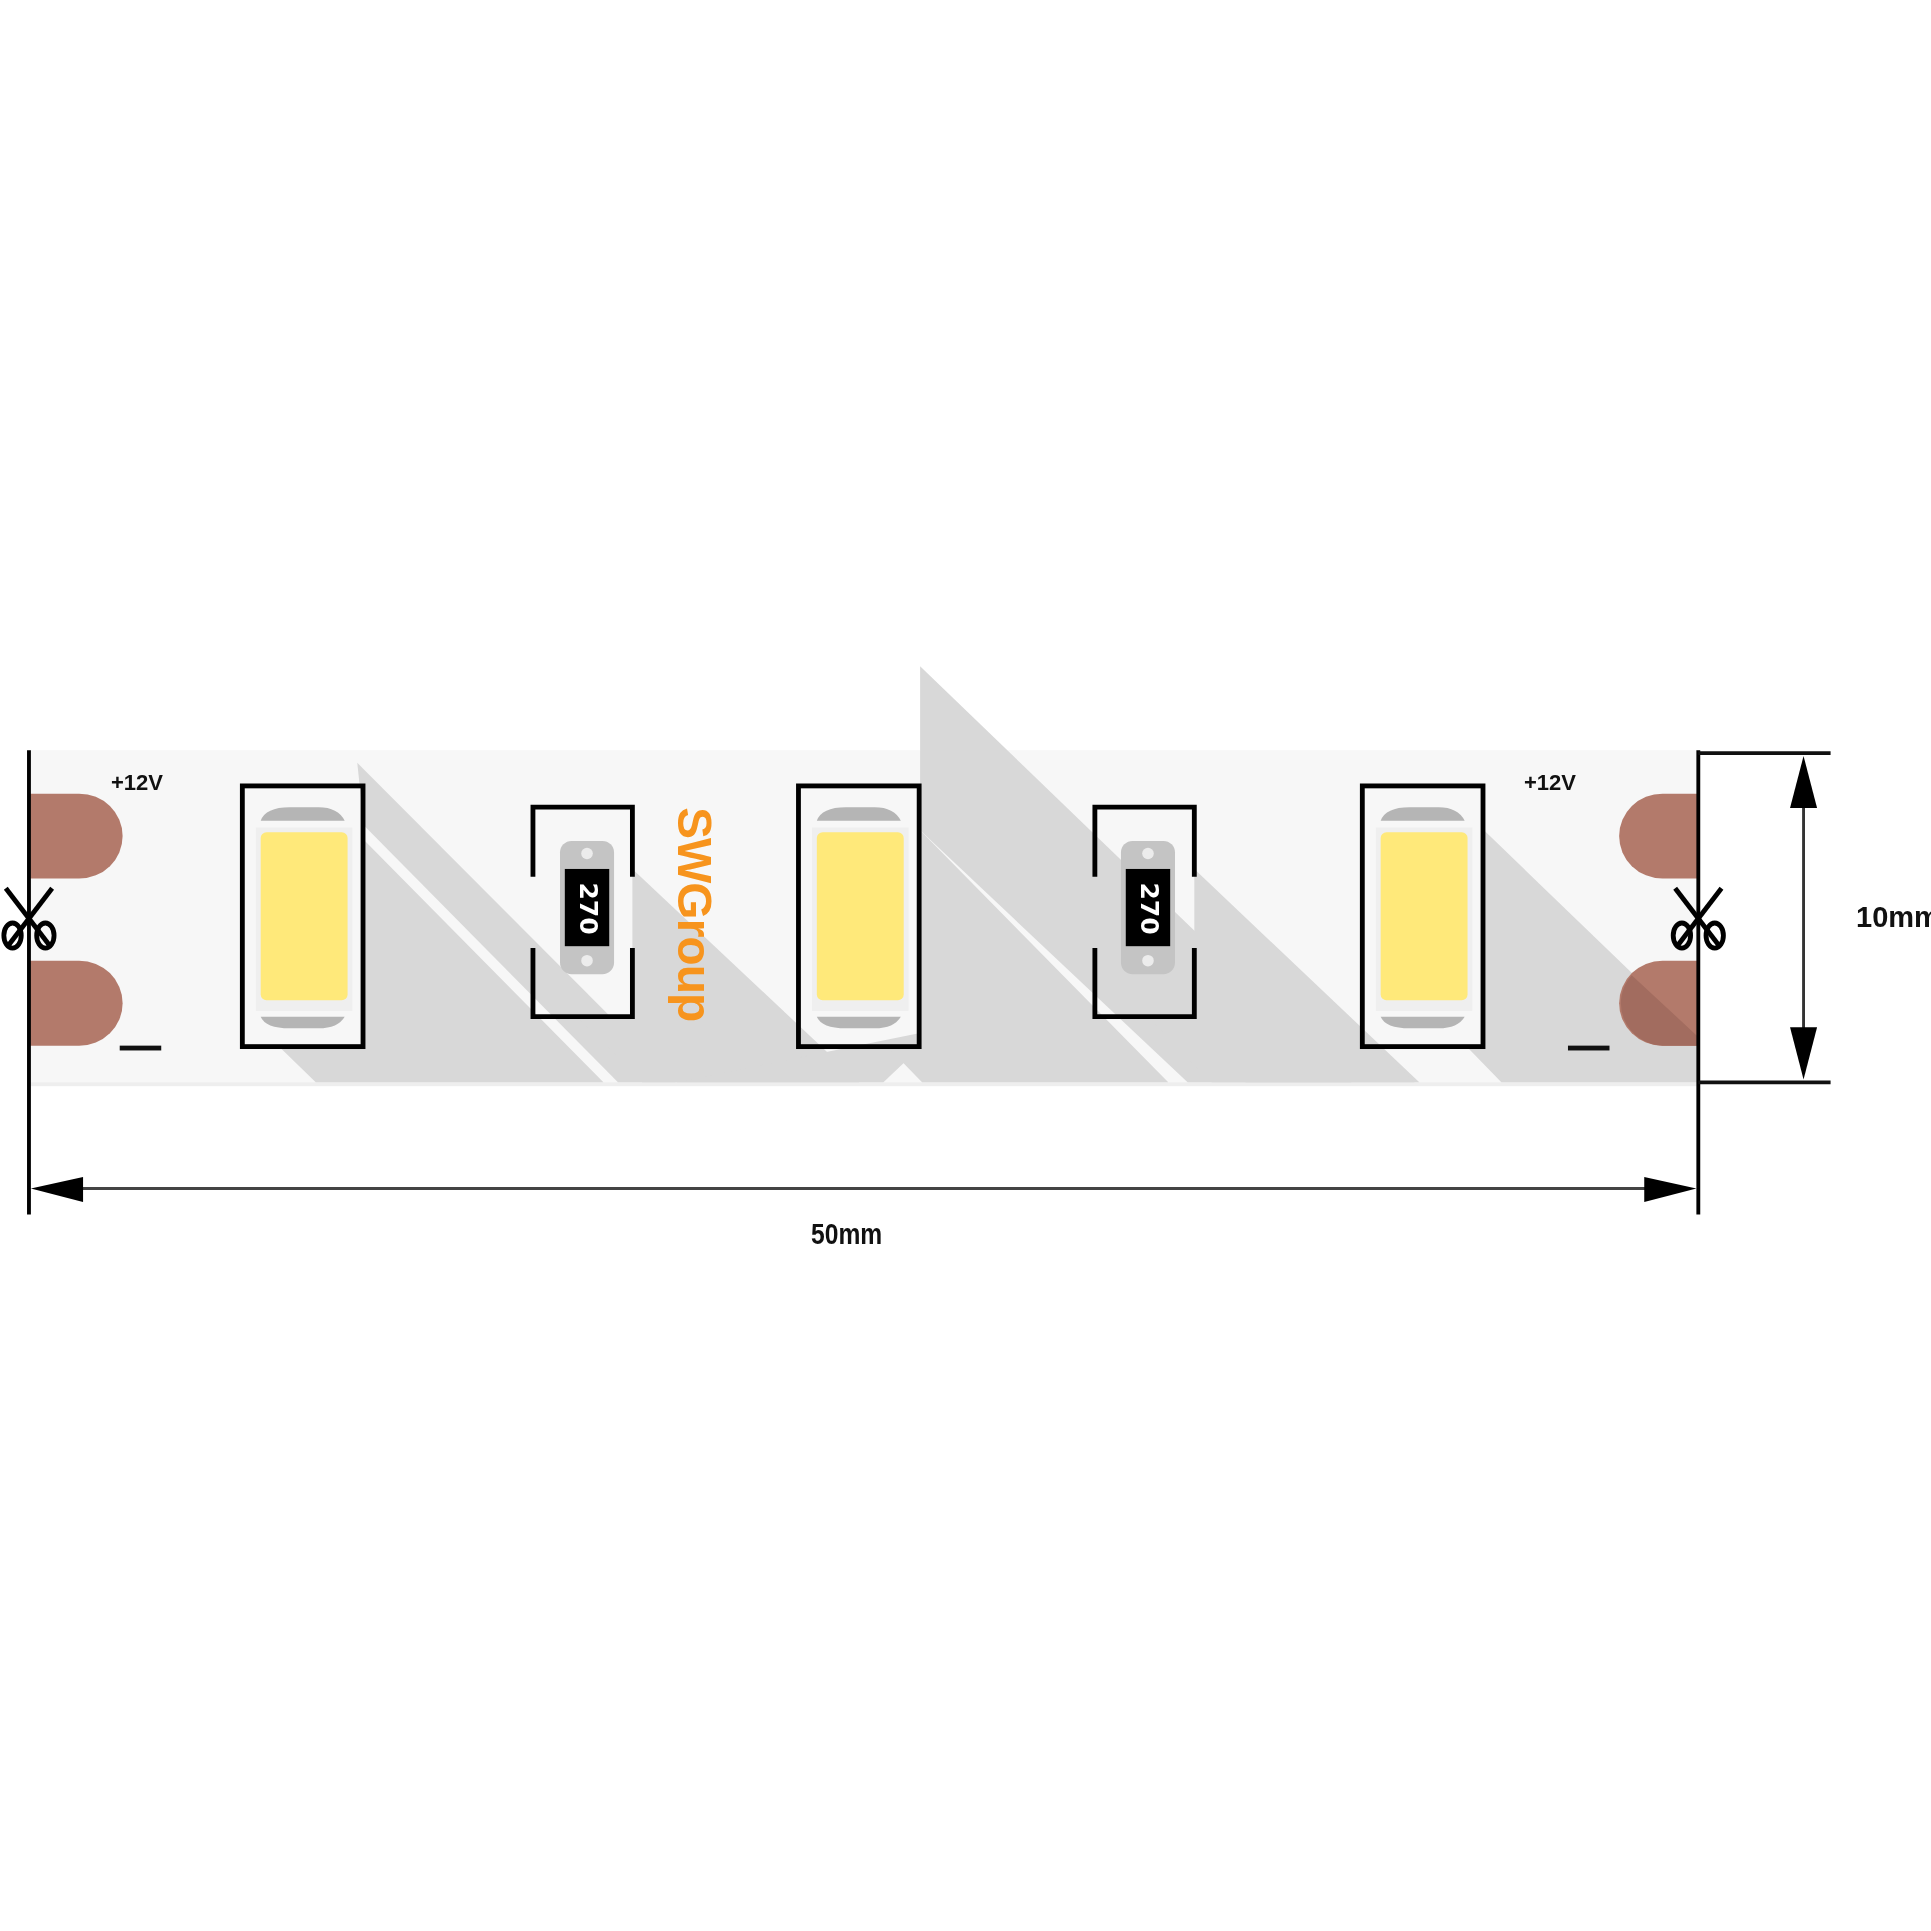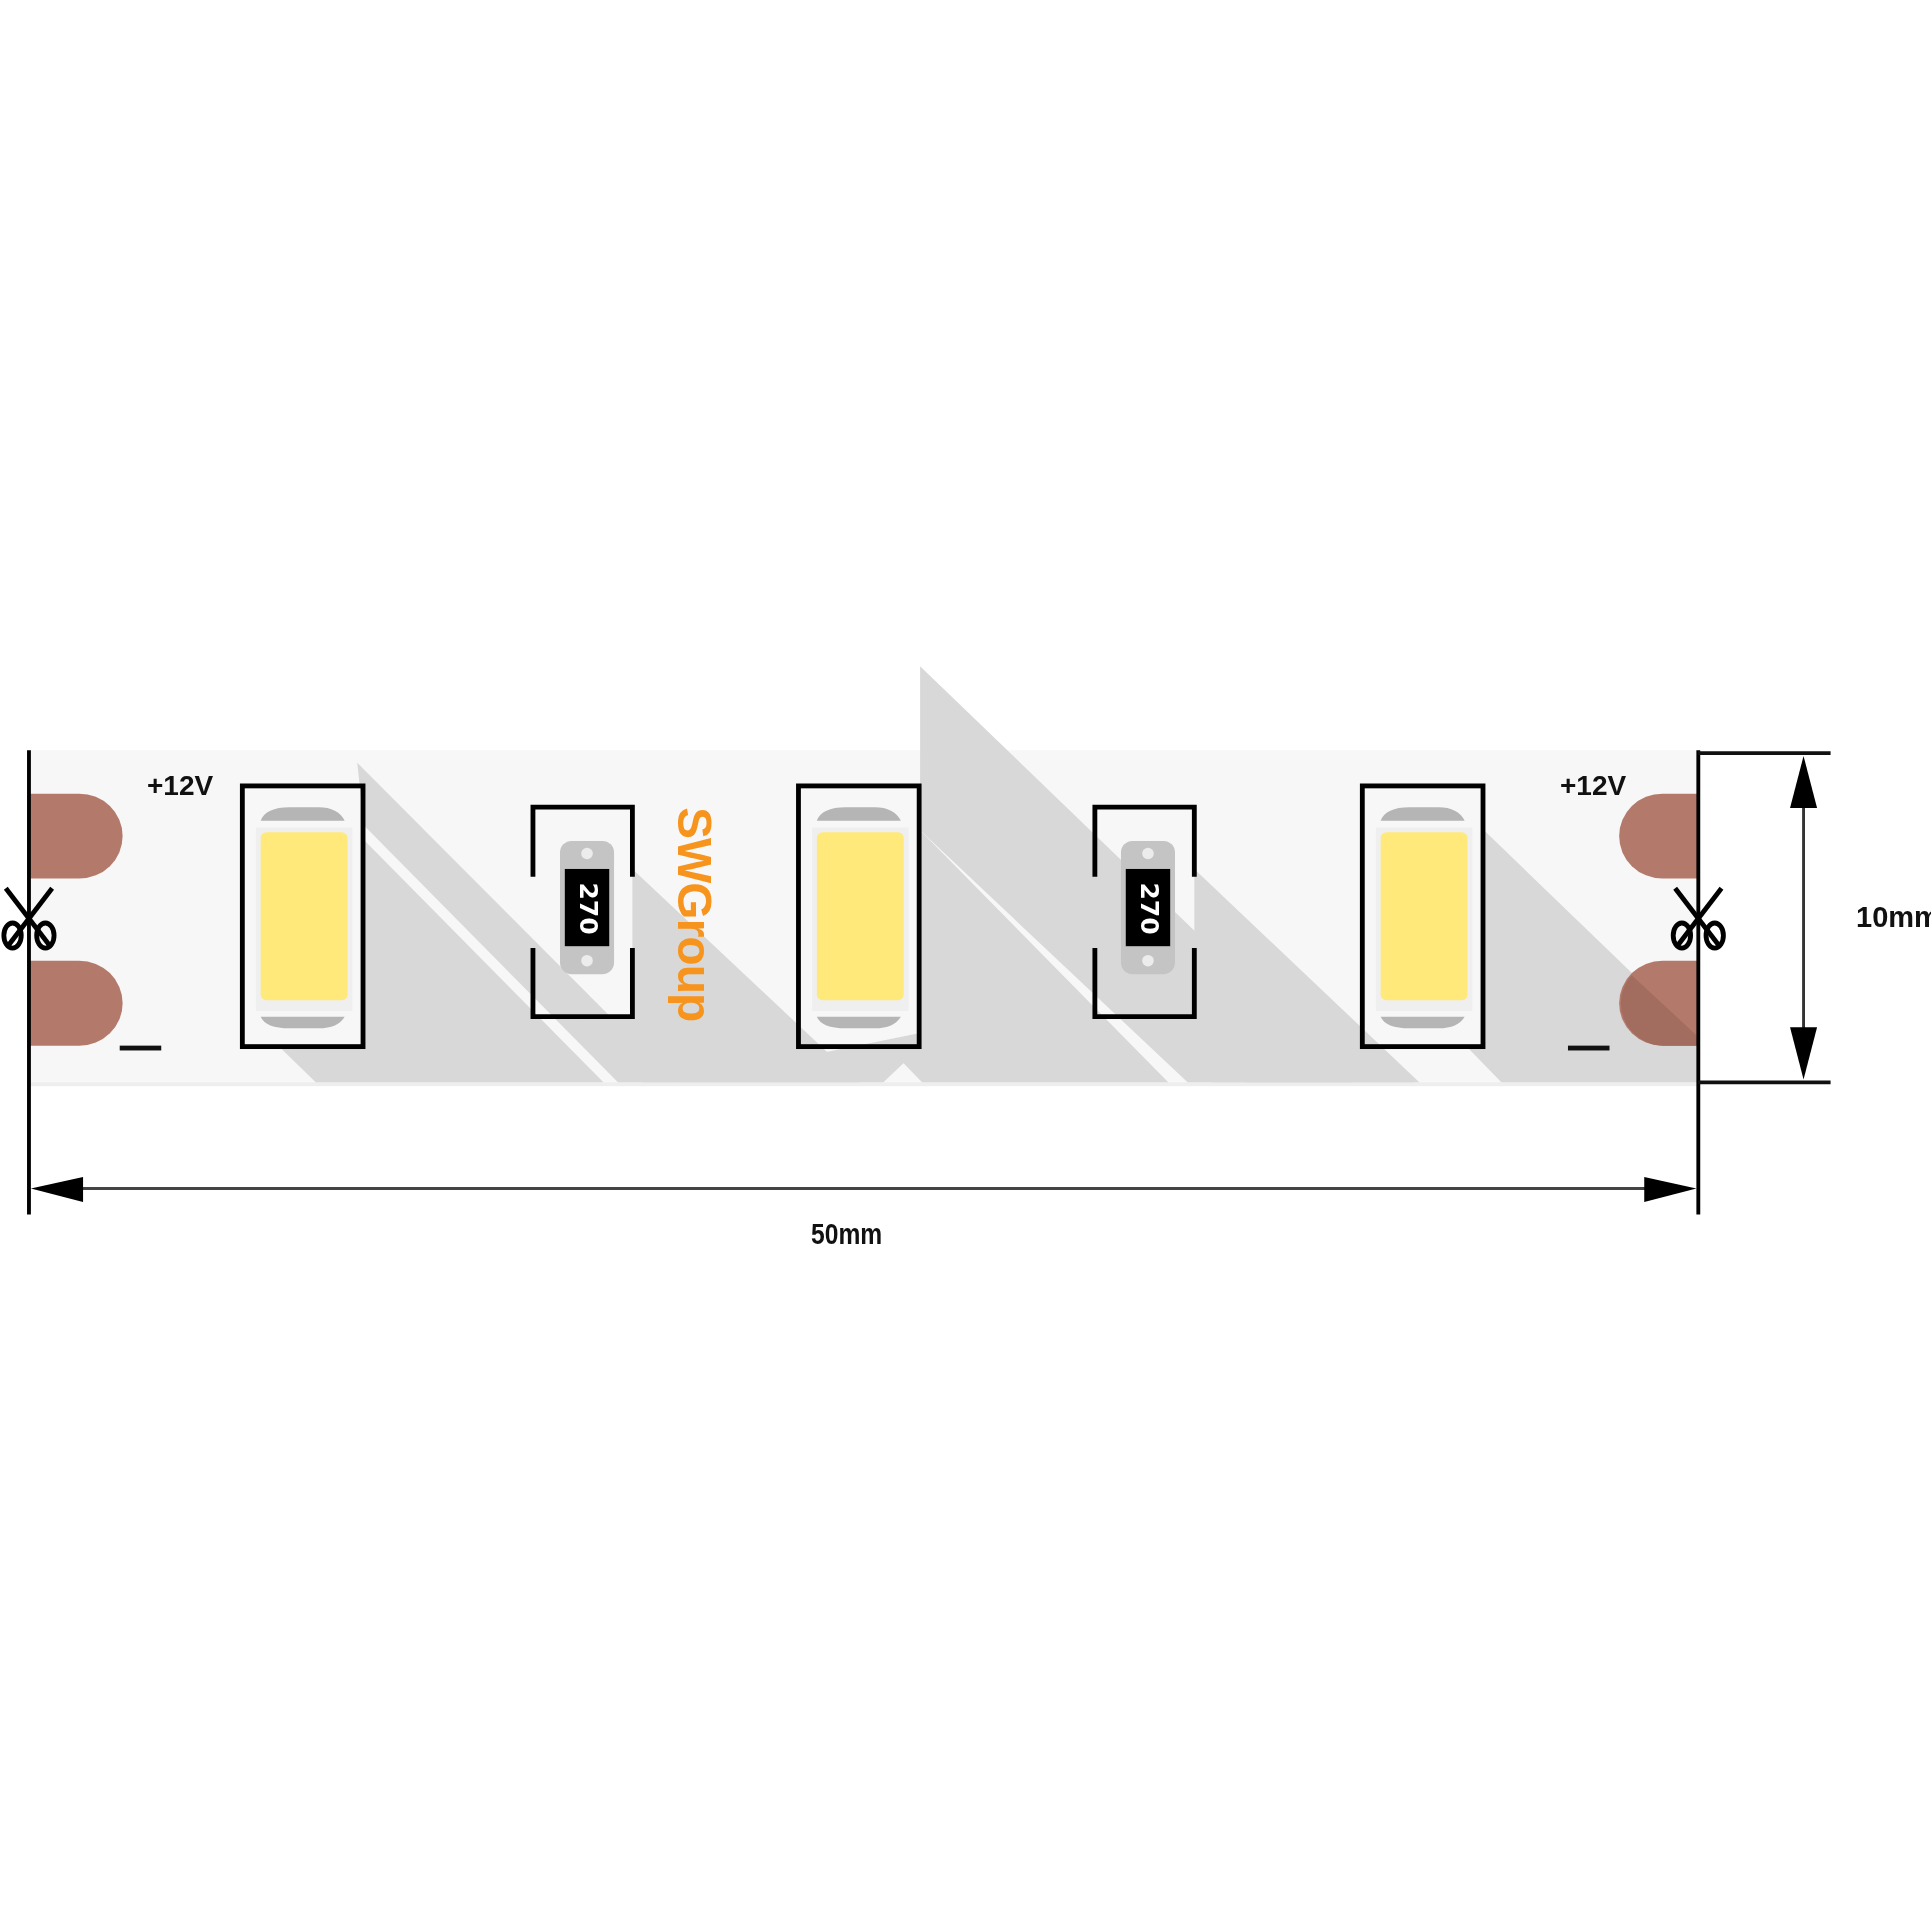--- a/index.html
+++ b/index.html
@@ -1,20 +1,20 @@
 <!DOCTYPE html>
 <html><head>
 <meta charset="utf-8">
 <style>
   html, body { margin:0; padding:0; background:#ffffff; }
   body { width:1931px; height:1931px; position:relative; overflow:hidden; font-family:"Liberation Sans", sans-serif; }
   .abs { position:absolute; }
   svg { position:absolute; left:0; top:0; }
   .label { position:absolute; font-family:"Liberation Sans", sans-serif; font-weight:bold; color:#111; white-space:nowrap; }
-  .volt { font-size:28px;margin-left:36px; }
+  .volt { font-size:22px; }
   .dim { font-size:29px; }
   .res-text { font-family:"DejaVu Sans", sans-serif; font-size:25px; font-weight:bold; color:#ffffff; transform:rotate(90deg); display:inline-block; }
   .brand { position:absolute; font-family:"Liberation Sans", sans-serif; font-size:48px; font-weight:bold; letter-spacing:-1px; transform-origin:0 0; transform:rotate(90deg); white-space:nowrap; }
 </style>
 </head>
 <body>
 
 <svg width="1931" height="1931" viewBox="0 0 2000 2000">
 
   <rect x="30" y="777" width="1730" height="346" fill="#f7f7f7"></rect>

